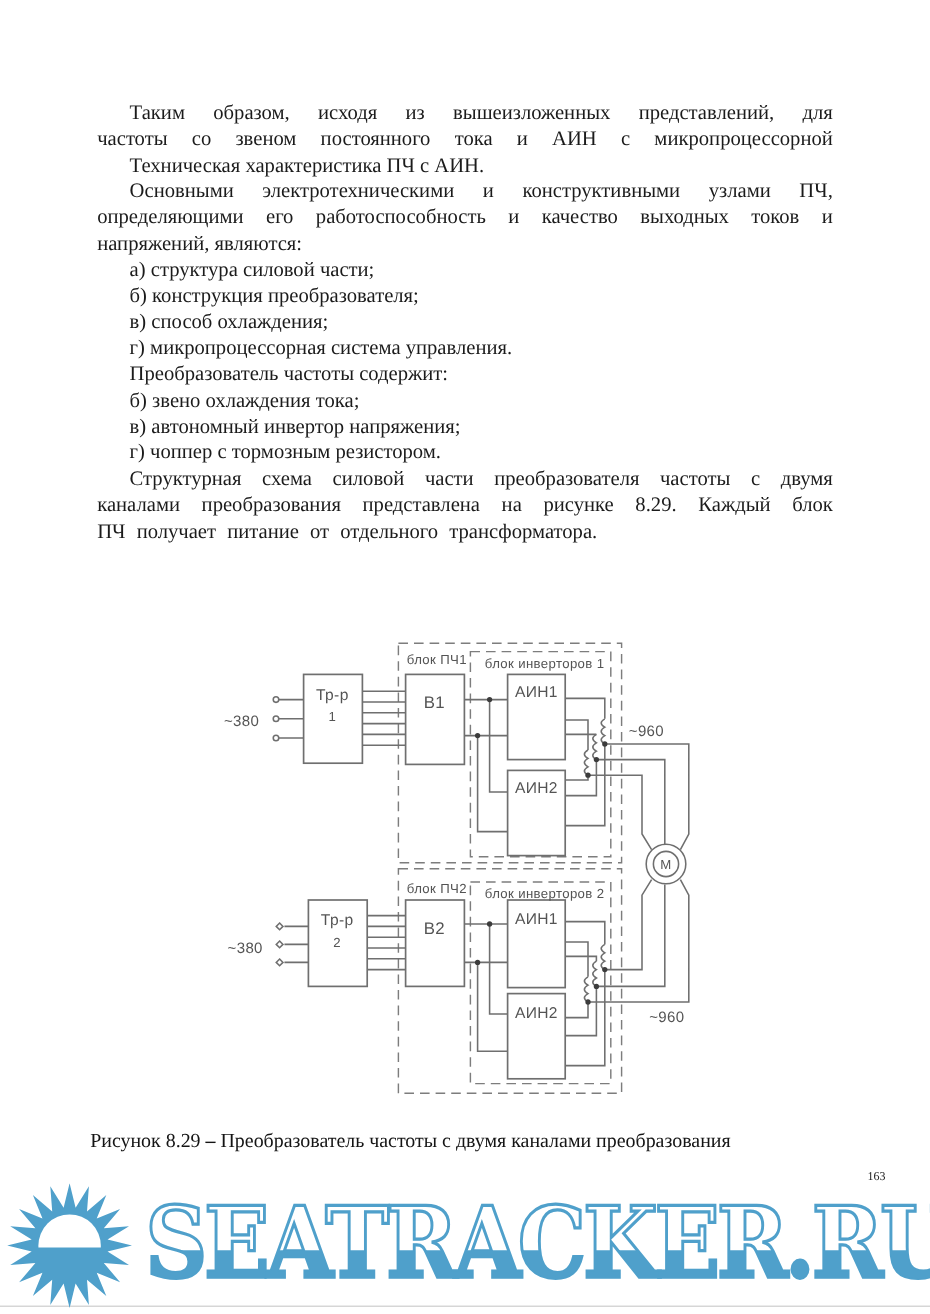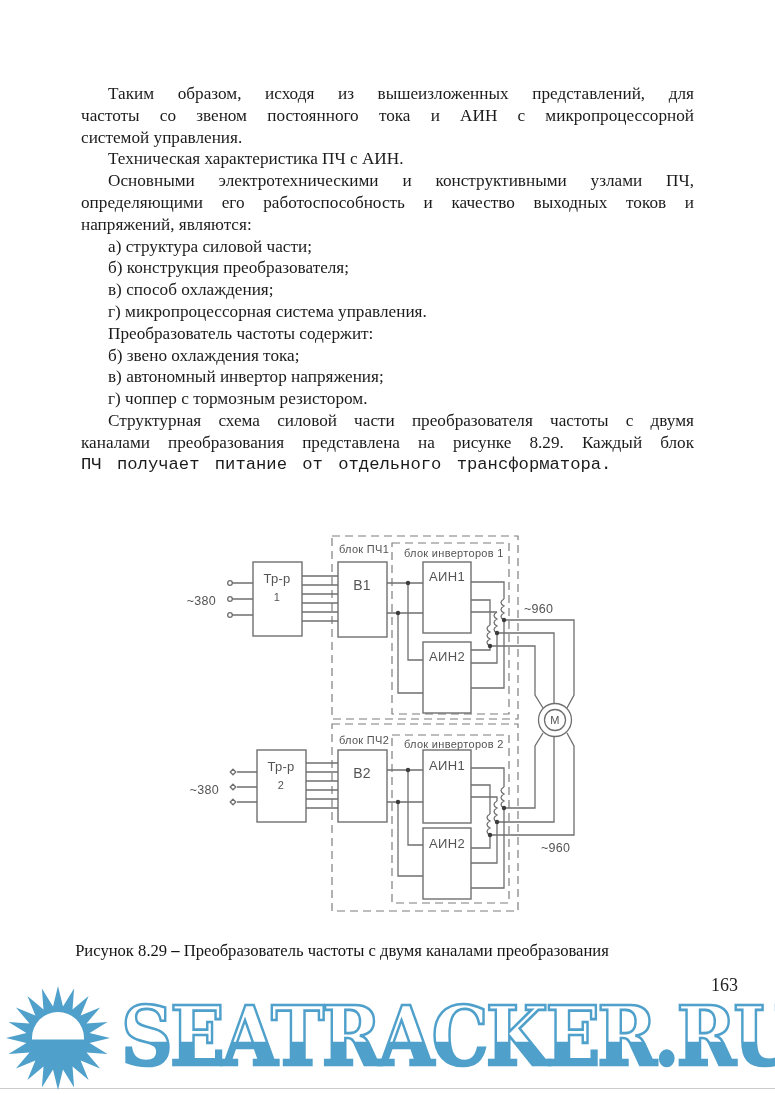--- a/index.html
+++ b/index.html
@@ -9,21 +9,21 @@
     font-family:"Liberation Serif", serif; color:#1b1b1b;padding-left:32px;
   }
   
   .text-block {
     position:absolute; left:81px; top:83px; width:613px;
     font-size:17.2px; line-height:21.8px;
   }
   .ln { white-space:normal; }
   .ind { padding-left:27px; }
   .jfy { text-align:justify; text-align-last:justify; }
-  .wide { word-spacing:5px;font-family:Liberation Mono, monospace; }
+  .wide { word-spacing:5px; }
   
   .figure-svg { position:absolute; left:0; top:530px; }
   .figure-svg .wire { stroke:#6f6f6f; stroke-width:1.3; fill:none; }
   .figure-svg .boxr { stroke:#6f6f6f; stroke-width:1.4; fill:#ffffff; }
   .figure-svg .dashr { stroke:#7d7d7d; stroke-width:1.2; fill:none; stroke-dasharray:8 5; }
   .figure-svg .dot { fill:#3c3c3c; }
   .figure-svg text {
     font-family:"Liberation Sans", sans-serif; fill:#545454; letter-spacing:0.3px;
   }
   .figure-svg .blk-lbl { font-size:11px; }
@@ -31,21 +31,21 @@
   .figure-svg .v-lbl   { font-size:14px; }
   .figure-svg .io-lbl  { font-size:12.5px; }
   .figure-svg .m-lbl   { font-size:11px; }
   
   .caption {
     position:absolute; left:0; top:941px; width:684px;
     text-align:center; font-size:16.6px; color:#141414;
   }
   .caption b { font-weight:bold; }
   .page-number {
-    position:absolute; right:69px; top:975px; font-size:18px; color:#222;font-family:Liberation Serif, serif;
+    position:absolute; right:69px; top:975px; font-size:10px; color:#222;font-family:Liberation Serif, serif;
   }
   .bottom-hairline {
     position:absolute; left:0; top:1088px; width:775px; height:1px;
     background:#cccccc;
   }
   
   .watermark { position:absolute; left:0; top:0; width:775px; height:818px; pointer-events:none; }
   .wm-sun { position:absolute; left:-2px; top:986px; }
   .wm-text-wrap {
     position:absolute; left:121px; top:996px; width:720px; height:86px;
@@ -60,21 +60,20 @@
   .wm-solid   { color:#4fa0cb; clip-path:inset(56% 0 0 0); }
 </style>
 </head>
 <body>
 
 <div class="page">
 
   <div class="text-block">
     <div class="ln ind jfy">Таким образом, исходя из вышеизложенных представлений, для</div>
     <div class="ln jfy">частоты со звеном постоянного тока и АИН с микропроцессорной</div>
-    <div class="ln">системой управления.</div>
     <div class="ln ind">Техническая характеристика ПЧ с АИН.</div>
     <div class="ln ind jfy">Основными электротехническими и конструктивными узлами ПЧ,</div>
     <div class="ln jfy">определяющими его работоспособность и качество выходных токов и</div>
     <div class="ln">напряжений, являются:</div>
     <div class="ln ind">а) структура силовой части;</div>
     <div class="ln ind">б) конструкция преобразователя;</div>
     <div class="ln ind">в) способ охлаждения;</div>
     <div class="ln ind">г) микропроцессорная система управления.</div>
     <div class="ln ind">Преобразователь частоты содержит:</div>
     <div class="ln ind">б) звено охлаждения тока;</div>

